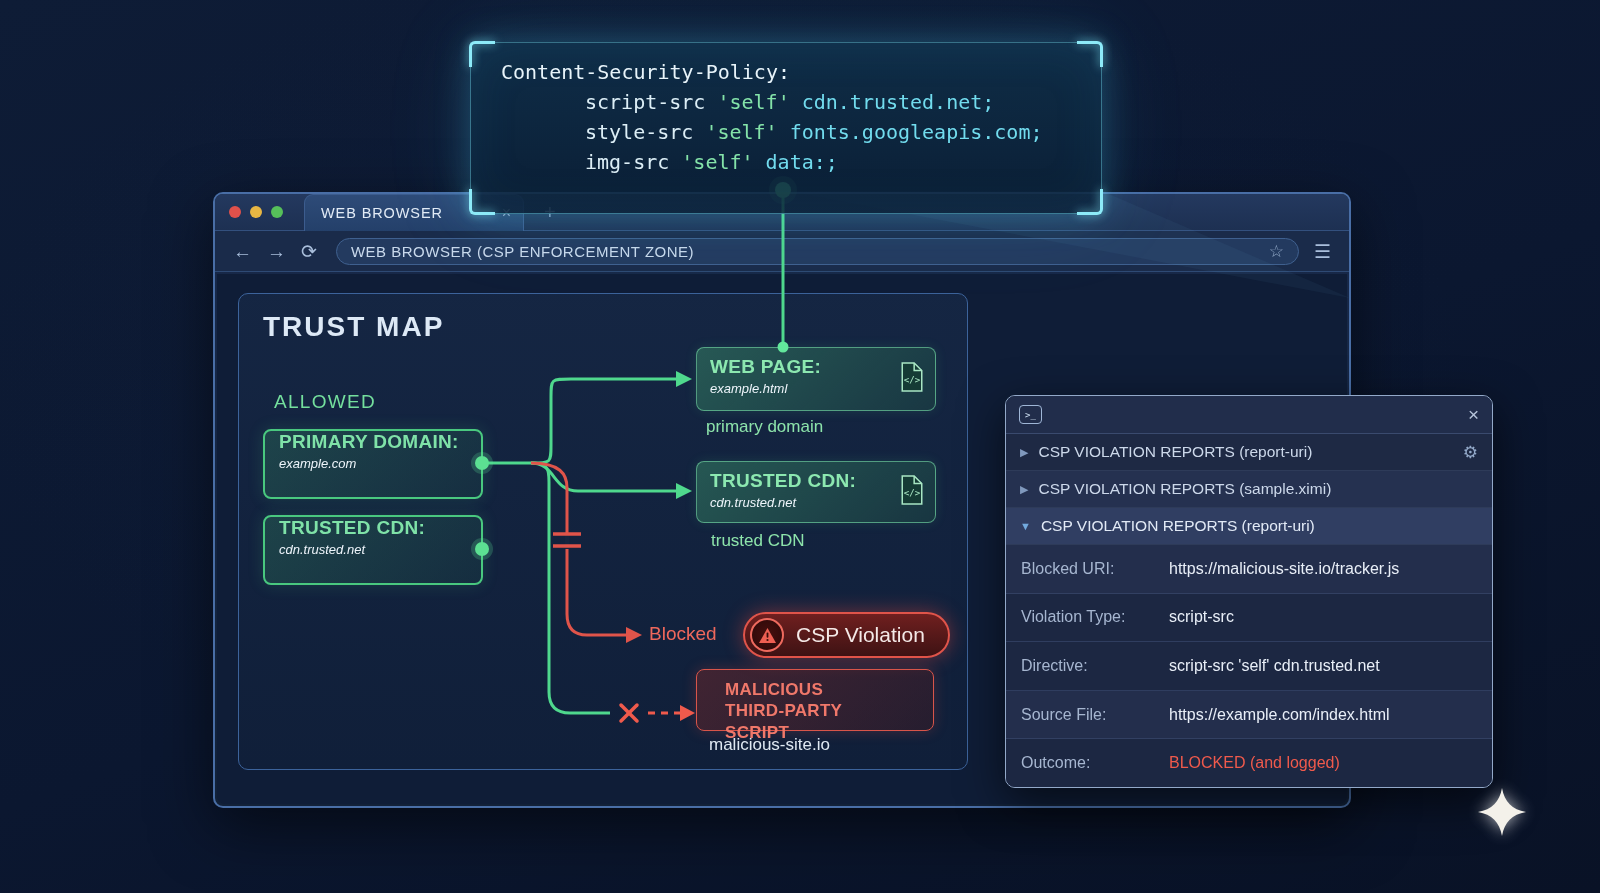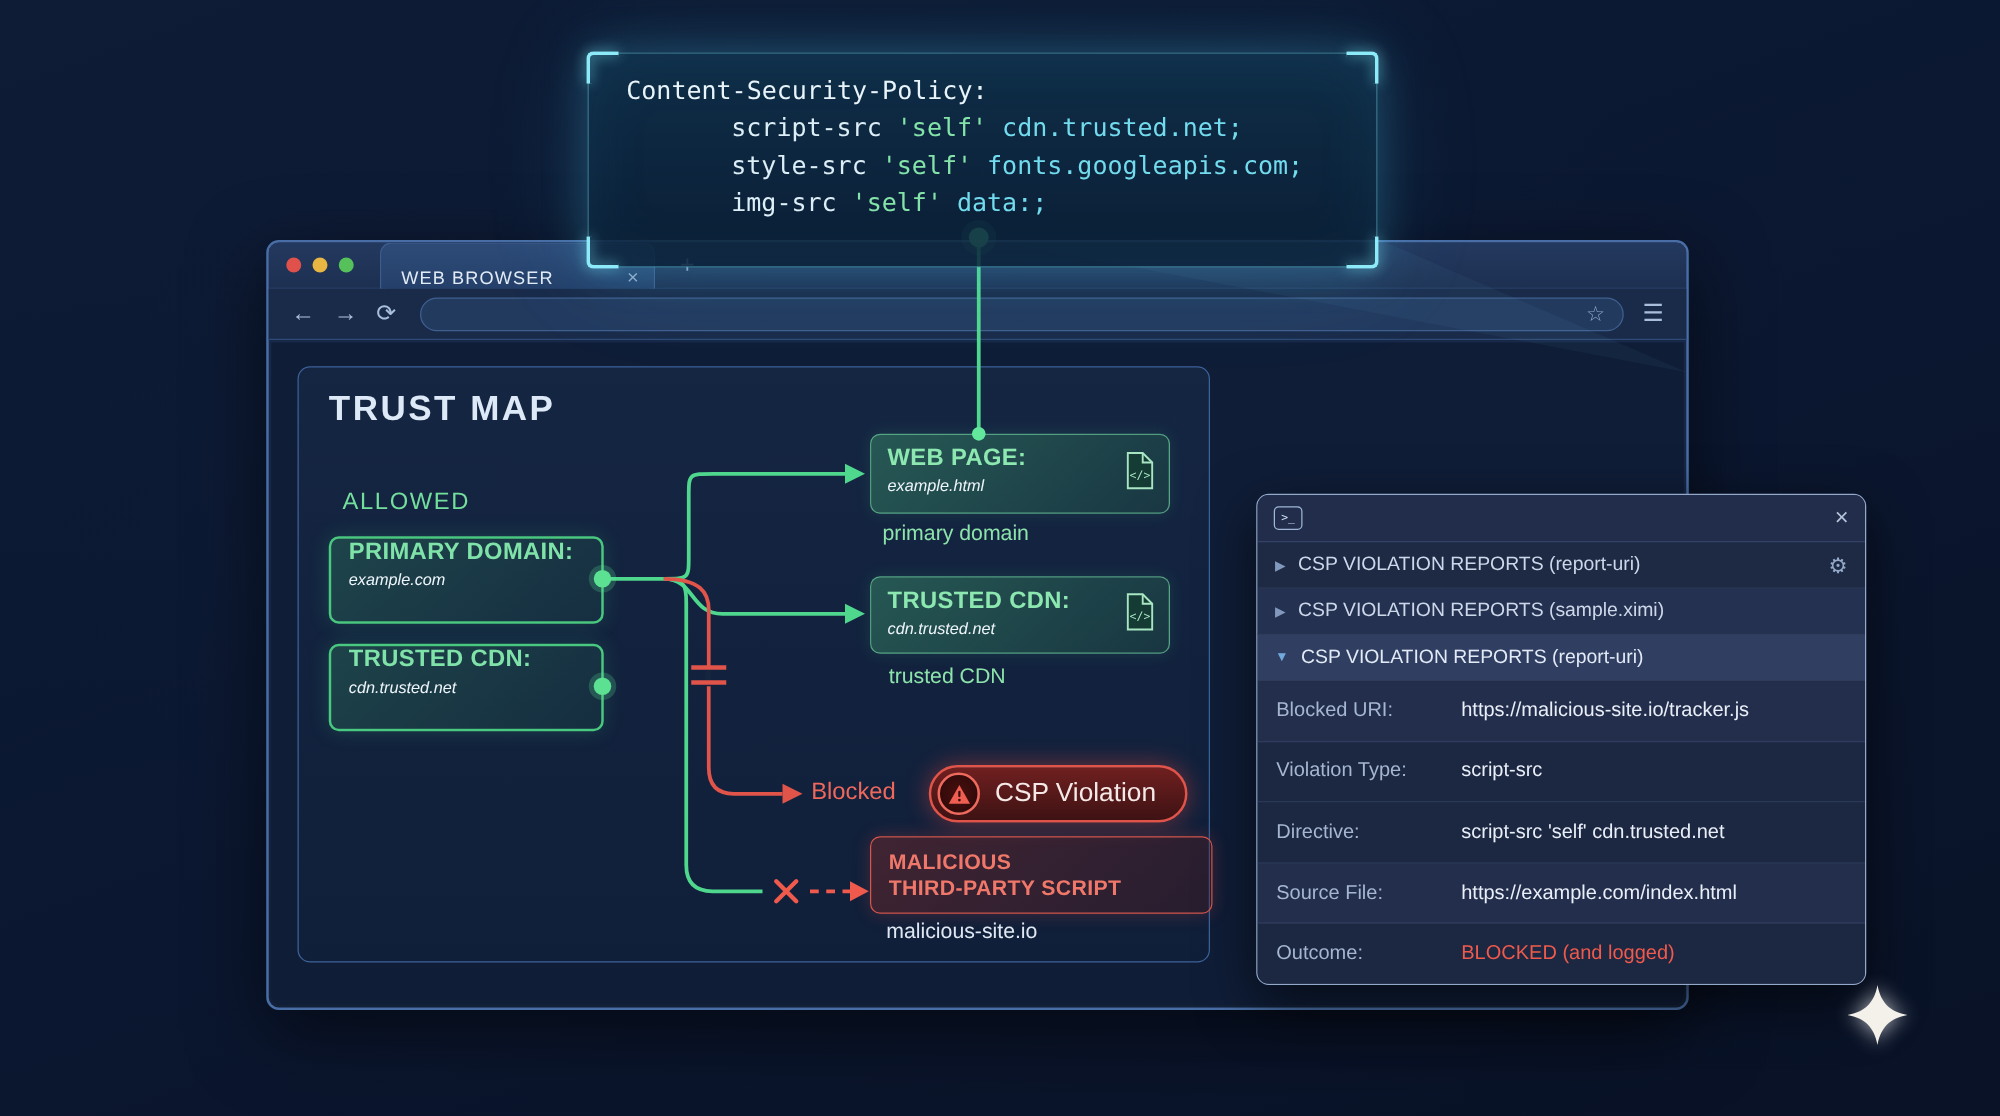--- a/index.html
+++ b/index.html
@@ -44,21 +44,21 @@
     box-shadow: 0 18px 60px rgba(0,0,0,.55);
   }
   .titlebar {
     height:37px; display:flex; align-items:center; padding:0 14px;
     background:linear-gradient(180deg,#24395f,#1d3052);
     border-bottom:1px solid #33507e; border-radius:8px 8px 0 0;
   }
   .traffic { width:12px; height:12px; border-radius:50%; margin-right:9px; }
   .t-red{background:#e0514b;} .t-yellow{background:#e7b643;} .t-green{background:#56c05a;}
   .tab {
-    margin-left:12px; width:220px; height:37px; display:flex; align-items:flex-end;
+    margin-left:12px; width:220px; height:37px; display:flex; align-items:center;
     padding:0 12px 0 16px; background:linear-gradient(180deg,#2e4b78,#24406a);
     border-radius:9px 9px 0 0; border:1px solid #3c5c8e; border-bottom:none;
   }
   .tab-title { font-size:14.5px; letter-spacing:.9px; color:#e2ebf6; font-weight:500; }
   .tab-close { margin-left:auto; color:#97abc8; font-size:16px; line-height:1; cursor:default; }
   .newtab { margin-left:20px; color:#8aa1c1; font-size:20px; line-height:1; }
   .navbar {
     height:41px; display:flex; align-items:center; gap:15px; padding:0 18px;
     background:#1a2b4a; border-bottom:1px solid #2e4a74;
   }
@@ -111,21 +111,21 @@
     display:flex; align-items:center; padding-left:5px;
   }
   .warn-circle {
     width:34px; height:34px; border-radius:50%; border:2px solid #ee6a5e;
     background:radial-gradient(circle, rgba(70,14,12,.9), rgba(40,8,8,.95));
     display:flex; align-items:center; justify-content:center; flex-shrink:0;
   }
   .violation-text { margin-left:12px; font-size:21px; color:#f4e9e7; font-weight:400; }
 
   .malicious-box {
-    position:absolute; left:457px; top:375px; width:274px; height:62px; padding:9px 14px;
+    position:absolute; left:457px; top:375px; width:238px; height:62px; padding:9px 28px;
     border:1.5px solid #d8554a; border-radius:8px;
     background:linear-gradient(135deg, rgba(142,42,36,.38), rgba(88,24,22,.3));
     box-shadow:0 0 14px rgba(222,72,60,.25);
   }
   .mal-line { font-size:17px; font-weight:700; letter-spacing:.3px; color:#f0786a; line-height:1.25; }
   .cap-3 { left:470px; top:441px; color:#dfe8f2; }
 
   
   .console {
     position:absolute; left:1005px; top:395px; width:488px; height:393px; z-index:4;
@@ -181,20 +181,21 @@
         <span class="tab-title">WEB BROWSER</span>
         <span class="tab-close">×</span>
       </div>
       <span class="newtab">+</span>
     </div>
     <div class="navbar">
       <span class="nav-ic">←</span>
       <span class="nav-ic">→</span>
       <span class="nav-ic">⟳</span>
       <div class="urlbar">
+        <span class="url-text">WEB BROWSER (CSP ENFORCEMENT ZONE)</span>
         <span class="url-star">☆</span>
       </div>
       <span class="menu-ic">☰</span>
     </div>
     <div class="browser-body"></div>
   </div>
 
   <div class="trust-panel">
     <div class="trust-title">TRUST MAP</div>
     <div class="allowed-label">ALLOWED</div>

